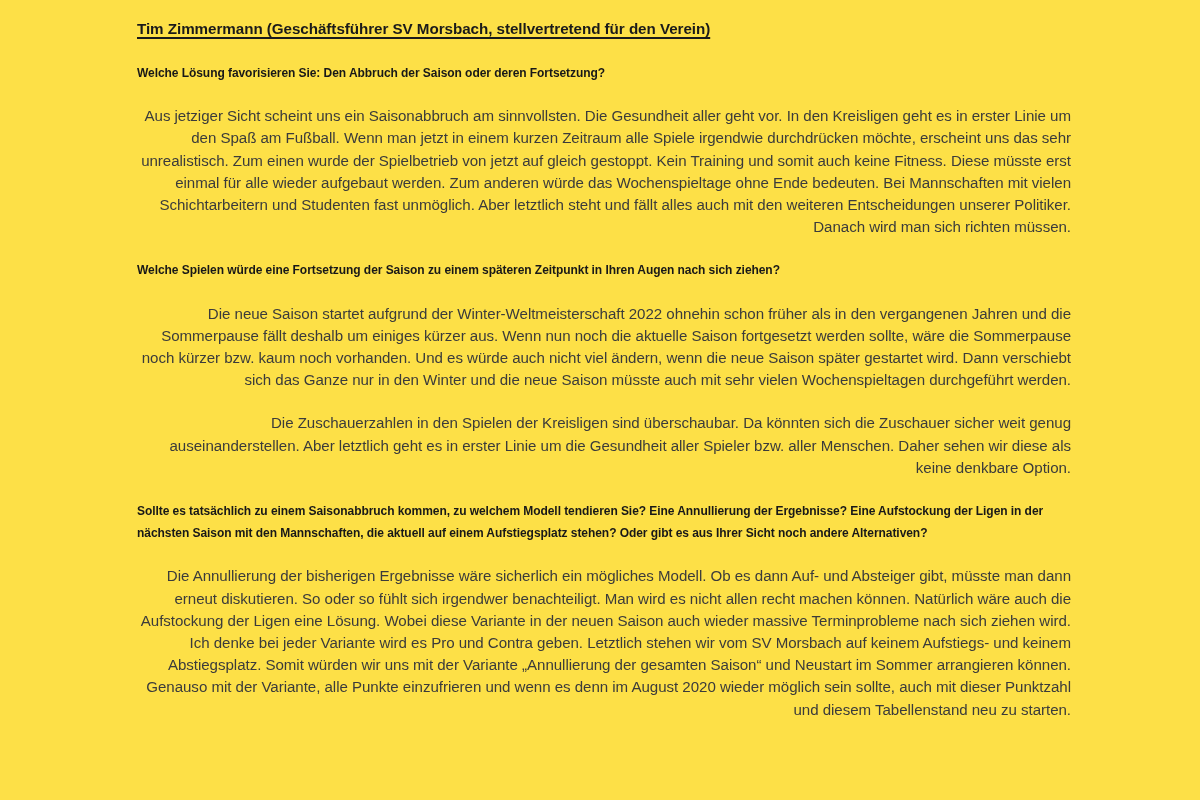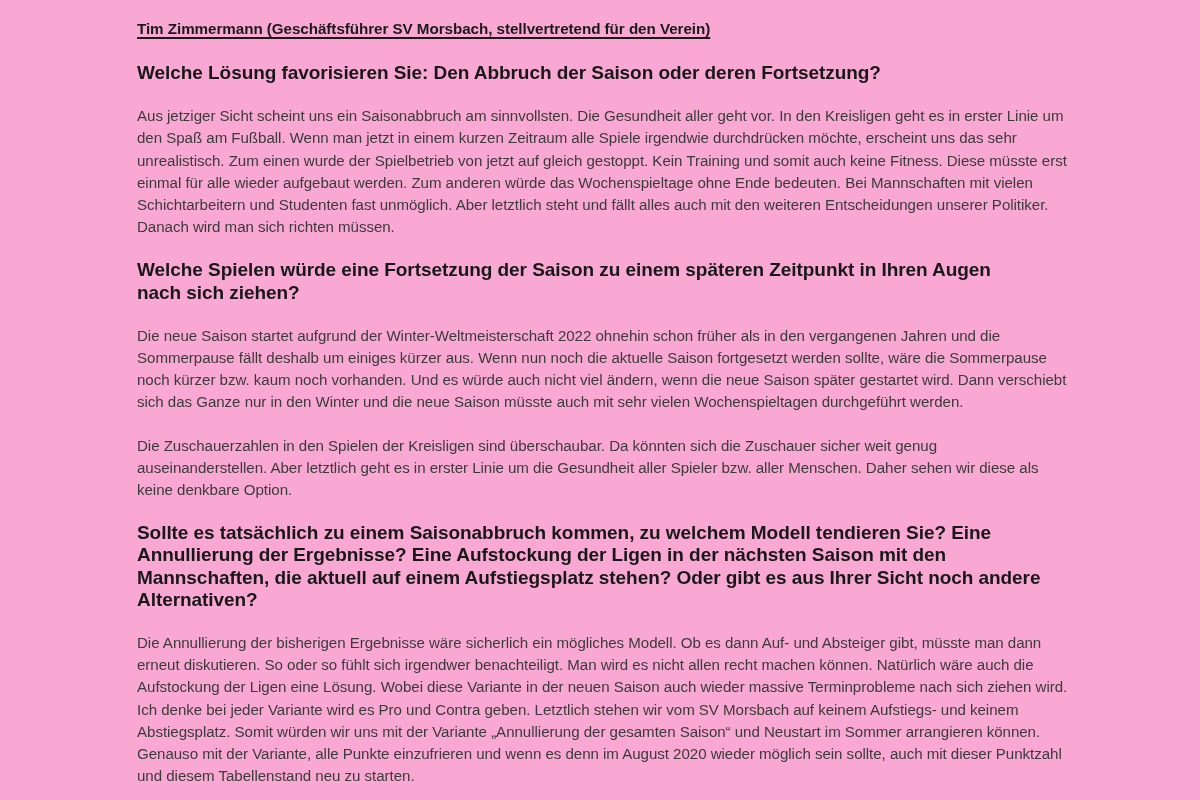--- a/index.html
+++ b/index.html
@@ -12,63 +12,63 @@
     width: 1200px;
     height: 800px;
     overflow: hidden;
     font-family: "Liberation Sans", "DejaVu Sans", sans-serif;
     -webkit-font-smoothing: antialiased;
   }
   .page {
     position: relative;
     width: 1200px;
     height: 800px;
-    background: #f9a8d4;
+    background: #fde047;
     box-sizing: border-box;
     padding: 18px 128px 0 137px;
   }
   .doc-body {
     width: 930px;
   }
   .intro-heading {
     font-size: 15.2px;
     font-weight: bold;
     color: #1a1a1a;
     line-height: 22px;
     letter-spacing: -0.05px;
     text-decoration: underline;
     text-underline-offset: 3px;
     text-decoration-thickness: 1.5px;
     display: inline-block;
     margin: 0 0 22px 0;
     white-space: nowrap;
   }
   .q-heading {
-    font-size: 19px;
+    font-size: 12px;
     font-weight: bold;
     color: #181818;
     line-height: 22.2px;
     letter-spacing: -0.06px;
     margin: 0 0 21px 0;
     text-align: left;
   }
   .q-heading.narrow {
     width: 870px;
   }
   .q-heading.wide {
     width: 938px;
   }
   p.answer {
     font-size: 15.1px;
     font-weight: normal;
     color: #3b3b3b;
     line-height: 22.2px;
     letter-spacing: -0.04px;
     margin: 0 0 21px 0;
-    text-align: left;
+    text-align: right;
     width: 934px;
   }
   p.answer.last {
     margin-bottom: 8px;
   }
   .block + .block {
     margin-top: 0;
   }
 </style>
 </head>

